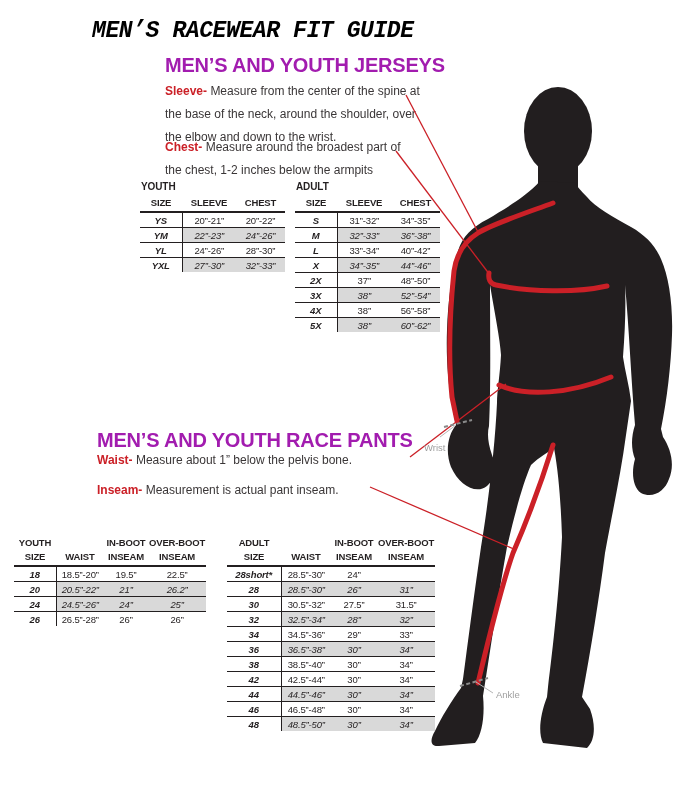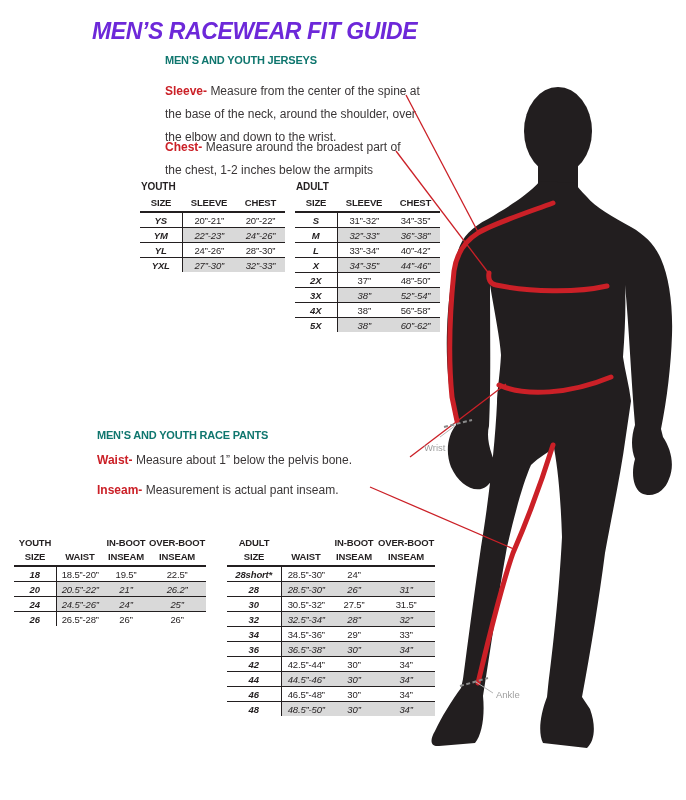--- a/index.html
+++ b/index.html
@@ -10,25 +10,25 @@
     --footnote-gray:#8c8c8c;
   }
   html,body{margin:0;padding:0;background:#fff;}
   .page{
     position:relative;width:686px;height:800px;background:#fff;overflow:hidden;
     font-family:"Liberation Sans",sans-serif;color:var(--ink);
   }
   .page-title{
     position:absolute;left:92px;top:18px;
     font-size:23px;font-weight:bold;font-style:italic;letter-spacing:-0.4px;
-    color:#6d28d9;white-space:nowrap;
+    color:#000000;white-space:nowrap;font-family:Liberation Mono, monospace;
   }
   .section-heading{
-    position:absolute;font-size:11px;font-weight:bold;letter-spacing:-0.2px;
-    color:#0f766e;white-space:nowrap;
+    position:absolute;font-size:20px;font-weight:bold;letter-spacing:-0.2px;
+    color:#a21caf;white-space:nowrap;
   }
   .h-jerseys{left:165px;top:54px;}
   .h-pants{left:97px;top:429px;}
   .para{
     position:absolute;font-size:12px;line-height:23px;color:#3a3637;
   }
   .p-sleeve{left:165px;top:80px;width:256px;}
   .p-chest{left:165px;top:136px;width:244px;}
   .p-waist{left:97px;top:449px;width:330px;}
   .p-inseam{left:97px;top:479px;width:330px;}
@@ -295,20 +295,26 @@
           </tr>
           <tr>
             <td>34</td>
             <td>34.5”-36”</td>
             <td>29”</td>
             <td>33”</td>
           </tr>
           <tr class="shade">
             <td>36</td>
             <td>36.5”-38”</td>
+            <td>30”</td>
+            <td>34”</td>
+          </tr>
+          <tr>
+            <td>38</td>
+            <td>38.5”-40”</td>
             <td>30”</td>
             <td>34”</td>
           </tr>
           <tr>
             <td>42</td>
             <td>42.5”-44”</td>
             <td>30”</td>
             <td>34”</td>
           </tr>
           <tr class="shade">

